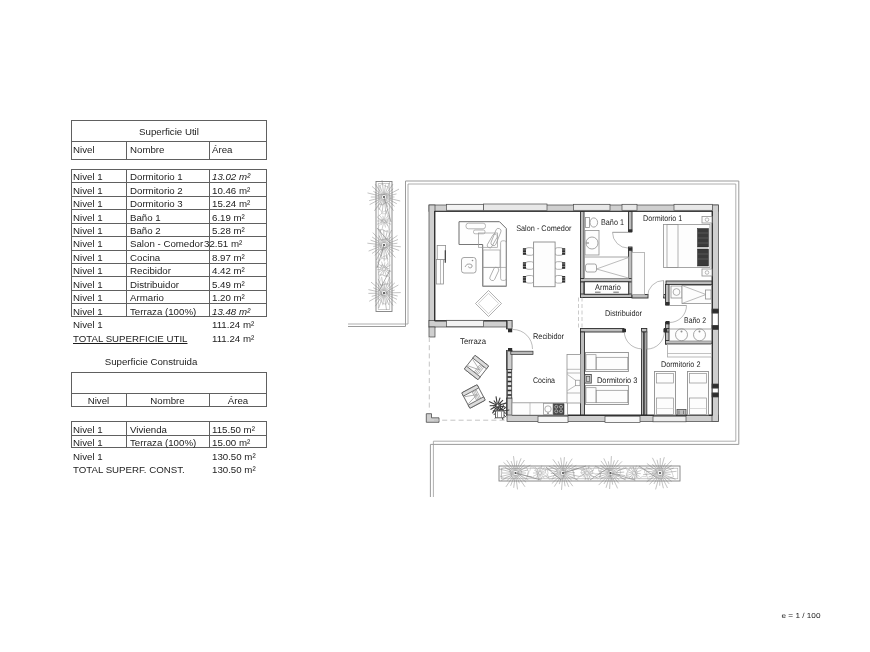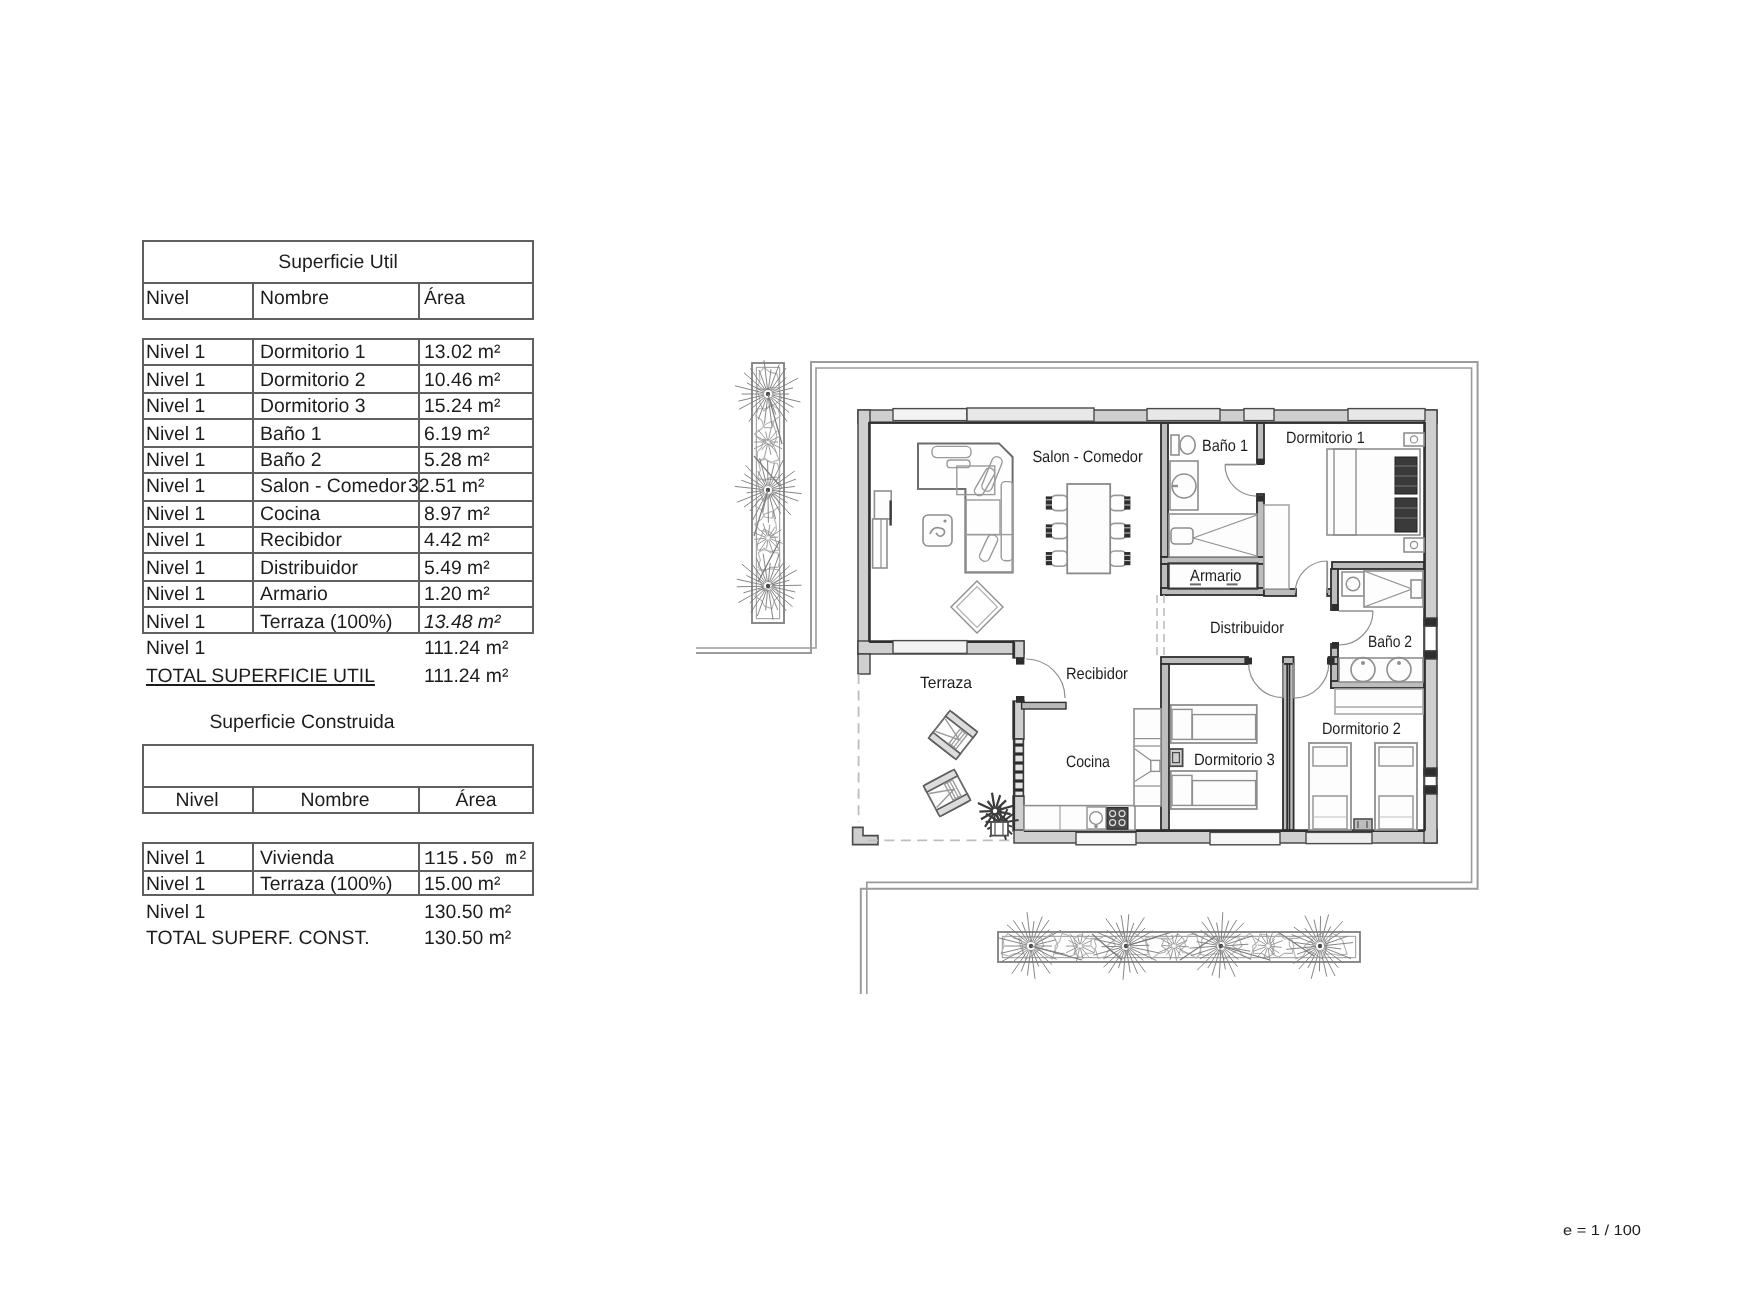--- a/index.html
+++ b/index.html
@@ -35,21 +35,21 @@
 <div class="row" style="top:52.72px;height:1px;border-bottom:1px solid #606060;"></div>
 <div class="row" style="top:66.15px;height:1px;border-bottom:1px solid #606060;"></div>
 <div class="row" style="top:79.58px;height:1px;border-bottom:1px solid #606060;"></div>
 <div class="row" style="top:93.01px;height:1px;border-bottom:1px solid #606060;"></div>
 <div class="row" style="top:106.44px;height:1px;border-bottom:1px solid #606060;"></div>
 <div class="row" style="top:119.87px;height:1px;border-bottom:1px solid #606060;"></div>
 <div class="row" style="top:133.30px;height:1px;border-bottom:1px solid #606060;"></div>
 </div>
 <div class="ttext" style="left:73px;top:171.2px;">Nivel 1</div>
 <div class="ttext" style="left:130px;top:171.2px;">Dormitorio 1</div>
-<div class="ttext" style="left:212px;top:171.2px;">13.02 m²</div>
+<div class="ttext" style="left:212px;top:171.2px;font-style:italic;">13.02 m²</div>
 <div class="ttext" style="left:73px;top:184.6px;">Nivel 1</div>
 <div class="ttext" style="left:130px;top:184.6px;">Dormitorio 2</div>
 <div class="ttext" style="left:212px;top:184.6px;text-align:center;">10.46 m²</div>
 <div class="ttext" style="left:73px;top:198.1px;">Nivel 1</div>
 <div class="ttext" style="left:130px;top:198.1px;">Dormitorio 3</div>
 <div class="ttext" style="left:212px;top:198.1px;">15.24 m²</div>
 <div class="ttext" style="left:73px;top:211.5px;">Nivel 1</div>
 <div class="ttext" style="left:130px;top:211.5px;">Baño 1</div>
 <div class="ttext" style="left:212px;top:211.5px;">6.19 m²</div>
 <div class="ttext" style="left:73px;top:224.9px;">Nivel 1</div>
@@ -90,21 +90,21 @@
 <div class="ttext" style="left:126px;top:394.8px;width:83px;text-align:center;">Nombre</div>
 <div class="ttext" style="left:209px;top:394.8px;width:58px;text-align:center;">Área</div>
 
 <div class="tbox" style="left:71px;top:421.4px;width:196px;height:26.9px;">
 <div class="tc" style="left:54px;"></div>
       <div class="tc" style="left:137px;"></div>
 <div class="row" style="top:12.43px;height:1px;border-bottom:1px solid #606060;"></div>
 </div>
 <div class="ttext" style="left:73px;top:423.6px;">Nivel 1</div>
 <div class="ttext" style="left:130px;top:423.6px;">Vivienda</div>
-<div class="ttext" style="left:212px;top:423.6px;font-family:Liberation Mono, monospace;">115.50 m²</div>
+<div class="ttext" style="left:212px;top:423.6px;">115.50 m²</div>
 <div class="ttext" style="left:73px;top:437.0px;">Nivel 1</div>
 <div class="ttext" style="left:130px;top:437.0px;">Terraza (100%)</div>
 <div class="ttext" style="left:212px;top:437.0px;">15.00 m²</div>
 
 <div class="ttext" style="left:73px;top:450.5px;">Nivel 1</div>
 <div class="ttext" style="left:212px;top:450.5px;">130.50 m²</div>
 <div class="ttext" style="left:73px;top:464px;">TOTAL SUPERF. CONST.</div>
 <div class="ttext" style="left:212px;top:464px;">130.50 m²</div>
 
 <svg id="plan" width="870" height="652" viewBox="0 0 870 652" style="position:absolute;left:0;top:0;" xmlns="http://www.w3.org/2000/svg">

